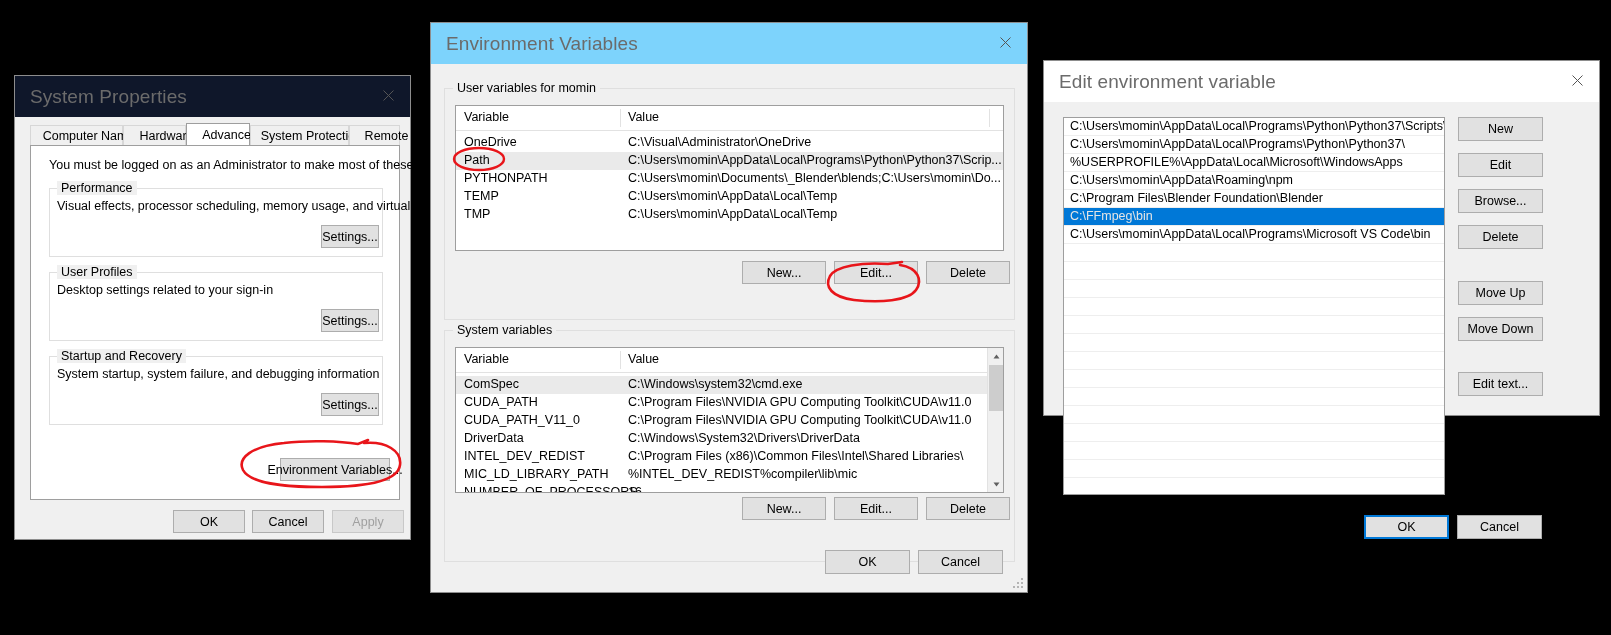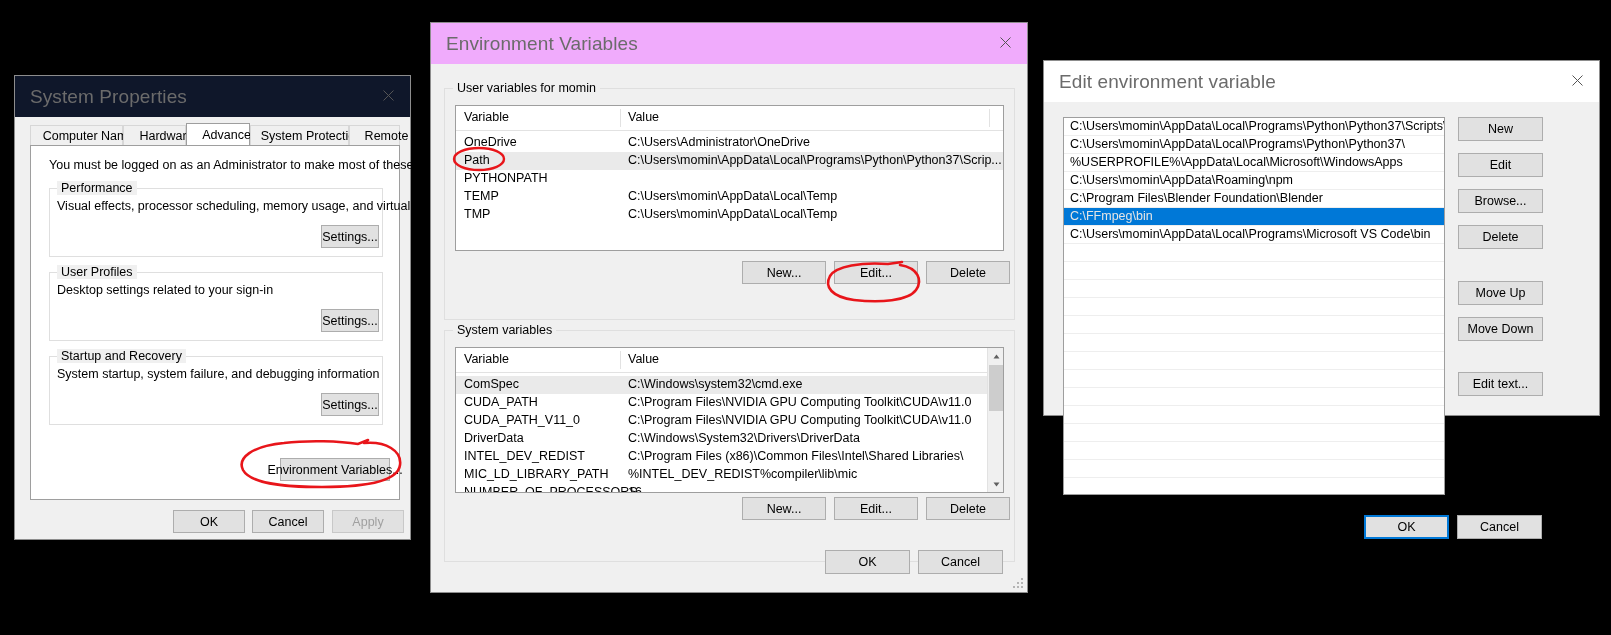--- a/index.html
+++ b/index.html
@@ -131,21 +131,21 @@
     <span>Apply</span>
   </div>
 </div>
 
 <svg class="annot" style="left:236px;top:437px;" width="170" height="55" viewBox="0 0 170 55">
   <path d="M128,6 C150,4 166,14 164,28 C162,44 130,50 86,50 C44,50 14,46 7,33 C1,21 16,9 48,6 C72,3 104,4 122,7 L132,3" fill="none" stroke="#e8151a" stroke-width="2.6" stroke-linecap="round"></path>
 </svg>
 
 <div class="win" id="envvars" style="left:430px;top:22px;width:598px;height:571px;border:1px solid #8d8d8d;">
 
-  <div class="titlebar" style="position:absolute;left:0;top:0;right:0;height:41px;background:#f0abfc;">
+  <div class="titlebar" style="position:absolute;left:0;top:0;right:0;height:41px;background:#7dd3fc;">
     <div class="title" style="left:15px;top:10px;">Environment Variables</div>
     <div class="closebtn" style="right:0px;top:4px;">
       <svg width="11" height="11" viewBox="0 0 11 11">
         <line x1="0.5" y1="0.5" x2="10.5" y2="10.5" stroke="#555" stroke-width="1"></line>
         <line x1="10.5" y1="0.5" x2="0.5" y2="10.5" stroke="#555" stroke-width="1"></line>
       </svg>
     </div>
   </div>
 
   <div class="group" style="left:13px;top:65px;width:571px;height:232px;"></div>
@@ -153,28 +153,29 @@
 
   <div class="listbox" style="left:24px;top:82px;width:549px;height:146px;">
     <div class="lvhead">
       <div class="hcell" style="left:8px;">Variable</div>
       <div class="hsep" style="left:164px;"></div>
       <div class="hcell" style="left:172px;">Value</div>
       <div class="hsep" style="left:533px;"></div>
     </div>
     <div class="lvrow" style="top:28px;">
       <div class="c1">OneDrive</div>
-      <div class="c2" style="left:172px;">C:\Users\Administrator\OneDrive</div>
+      <div class="c2" style="left:172px;">C:\Visual\Administrator\OneDrive</div>
     </div>
     <div class="lvrow sel" style="top:46px;">
       <div class="c1">Path</div>
       <div class="c2" style="left:172px;">C:\Users\momin\AppData\Local\Programs\Python\Python37\Scrip...</div>
     </div>
     <div class="lvrow" style="top:64px;">
       <div class="c1">PYTHONPATH</div>
+      <div class="c2" style="left:172px;">C:\Users\momin\Documents\_Blender\blends;C:\Users\momin\Do...</div>
     </div>
     <div class="lvrow" style="top:82px;">
       <div class="c1">TEMP</div>
       <div class="c2" style="left:172px;">C:\Users\momin\AppData\Local\Temp</div>
     </div>
     <div class="lvrow" style="top:100px;">
       <div class="c1">TMP</div>
       <div class="c2" style="left:172px;">C:\Users\momin\AppData\Local\Temp</div>
     </div>
   </div>

